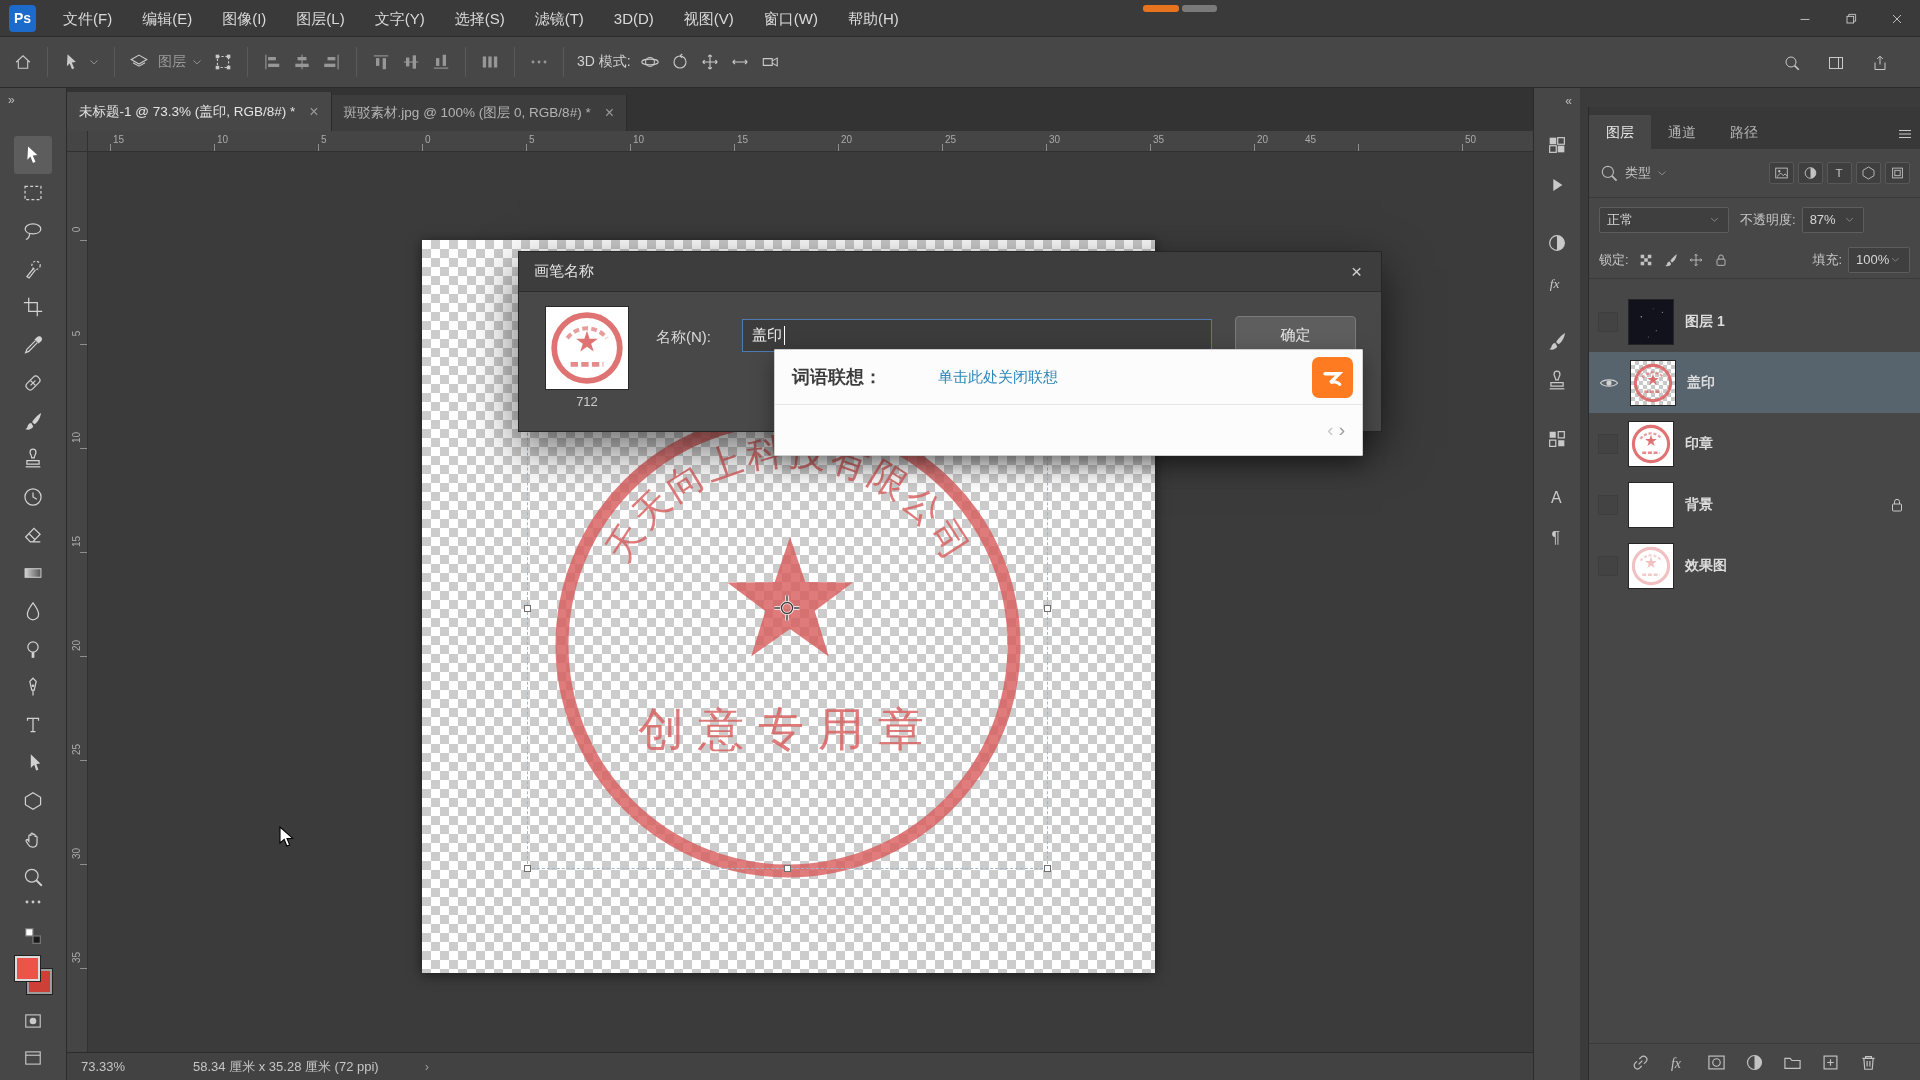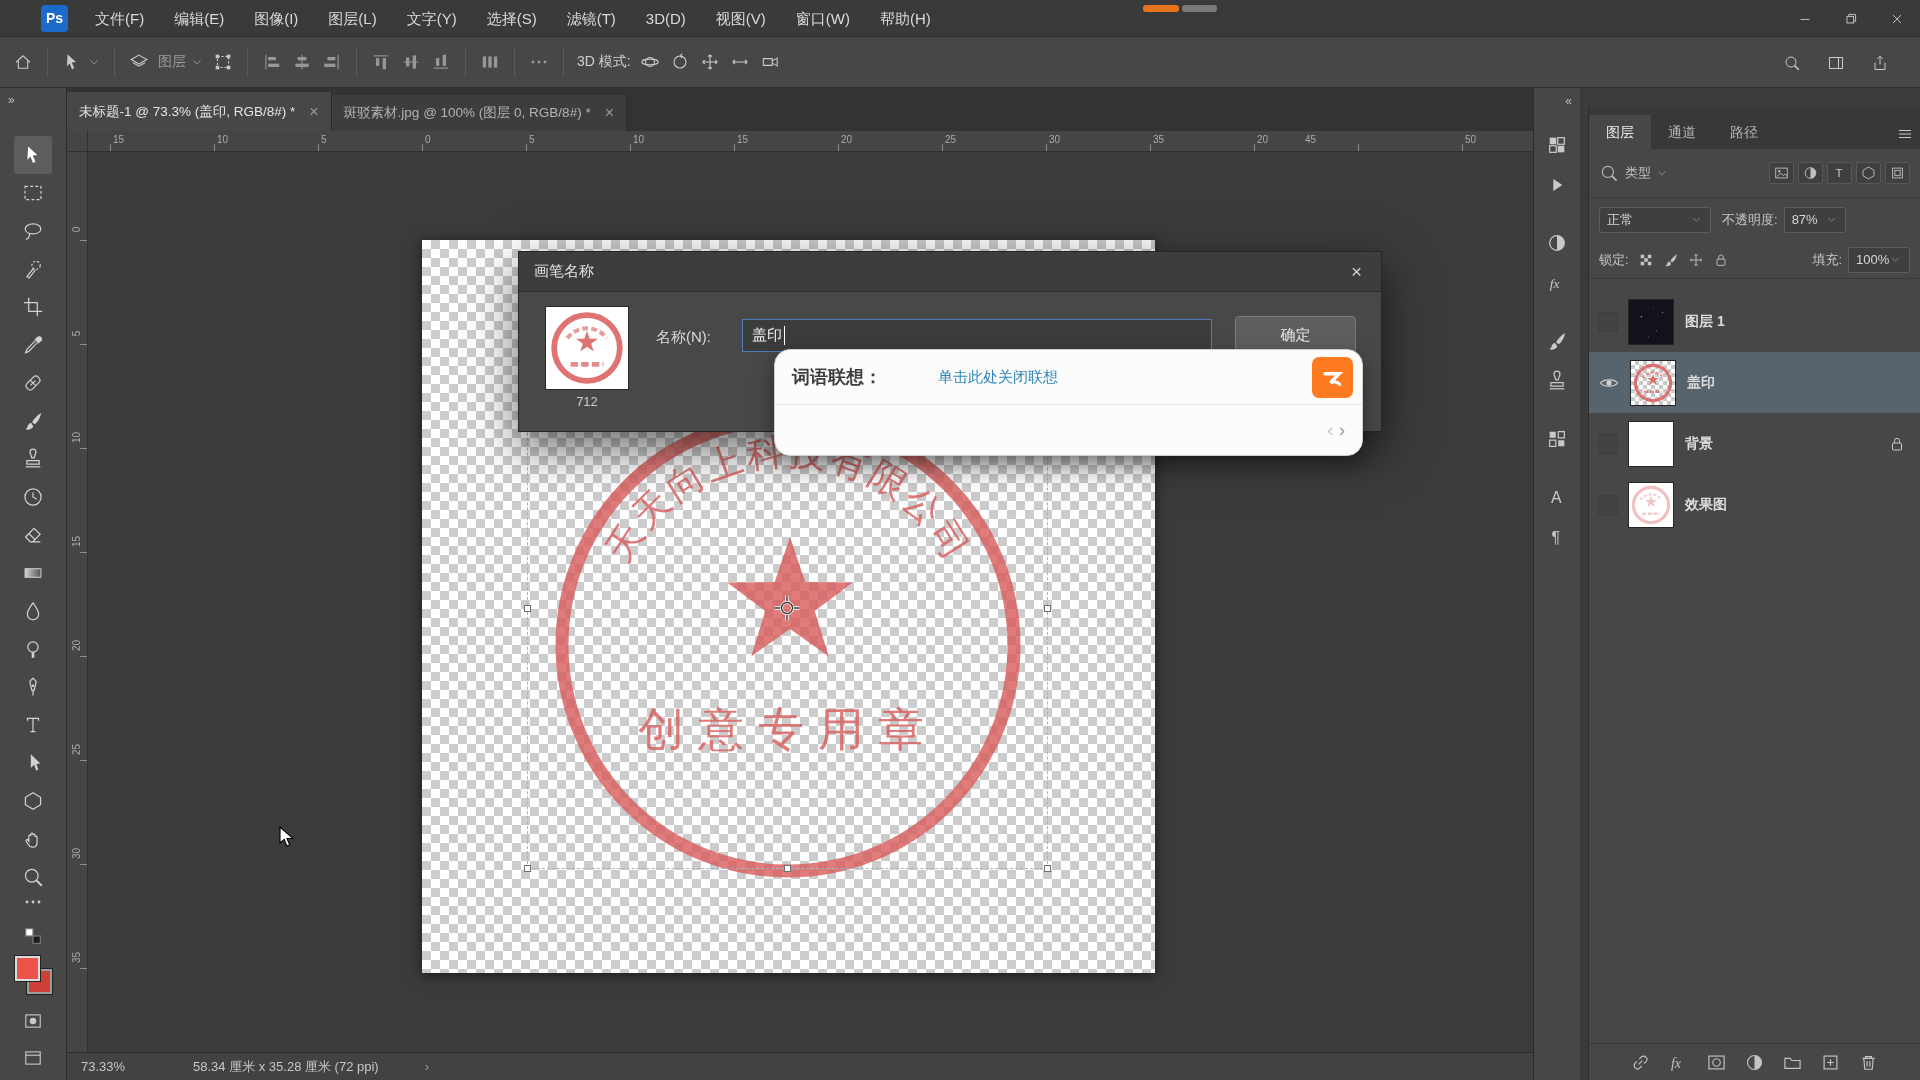--- a/index.html
+++ b/index.html
@@ -2,21 +2,21 @@
 <html><head>
 <meta charset="utf-8">
 <style>
   * { margin:0; padding:0; box-sizing:border-box; }
   html,body { width:1920px; height:1080px; overflow:hidden; background:#303030;
     font-family:"Liberation Sans","DejaVu Sans",sans-serif; }
   #app { position:relative; width:1920px; height:1080px; background:#3b3b3b; color:#d6d6d6; font-size:14px; }
   .ic { display:block; width:100%; height:100%; }
 
   
-  #menubar { position:absolute; top:0; left:0; right:0; height:37px; background:#3a3a3a; display:flex; align-items:center; z-index:10; border-bottom:1px solid #2b2b2b;padding-left:32px;}
+  #menubar { position:absolute; top:0; left:0; right:0; height:37px; background:#3a3a3a; display:flex; align-items:center; z-index:10; border-bottom:1px solid #2b2b2b;}
   .ps-logo { width:27px; height:27px; margin:0 12px 0 9px; background:#1c6ac9; color:#fff; font-weight:bold; font-size:14px; border-radius:4px; display:flex; align-items:center; justify-content:center; }
   #menu-items { display:flex; height:37px; }
   .menu-item { padding:0 15px; line-height:37px; font-size:15px; color:#dadada; cursor:default; }
   .title-progress { position:absolute; left:1143px; top:5px; width:74px; height:7px; display:flex; }
   .tp-orange { width:36px; background:#e8731f; border-radius:3px; }
   .tp-gray { flex:1; margin-left:3px; background:#7a7a7a; border-radius:3px; }
   #win-controls { position:absolute; right:0; top:0; height:37px; display:flex; }
   .win-btn { width:46px; height:37px; display:flex; align-items:center; justify-content:center; color:#cfcfcf; }
   .win-btn svg { width:16px; height:16px; }
 
@@ -89,21 +89,21 @@
   .rp-hamburger { margin-left:auto; width:30px; height:30px; padding:6px; color:#c9c9c9; }
   .rp-filter { height:49px; display:flex; align-items:center; padding:0 10px; border-bottom:1px solid #3a3a3a; }
   .rp-filter .sic { width:20px; height:20px; color:#b9b9b9; margin-right:6px; }
   .rp-filter .flabel { font-size:13px; color:#c2c2c2; }
   .rp-filter .fcaret { width:14px; height:14px; color:#a0a0a0; margin-left:4px; }
   #filter-icons { margin-left:auto; display:flex; gap:4px; }
   #filter-icons .fbtn { width:25px; height:22px; padding:2px 3px; background:#3f3f3f; border:1px solid #585858; color:#c3c3c3; border-radius:2px; }
   .rp-blend { height:43px; display:flex; align-items:center; padding:0 10px; font-size:13px; color:#c6c6c6; }
   .dd { display:flex; align-items:center; height:26px; background:#3f3f3f; border:1px solid #5d5d5d; border-radius:2px; padding:0 7px; color:#d6d6d6; }
   .dd .dd-caret { width:13px; height:13px; color:#9f9f9f; margin-left:auto; }
-  .dd-blend { width:112px; }
+  .dd-blend { width:130px; }
   .dd-val { width:62px; margin-left:6px; }
   .rp-lock { height:38px; display:flex; align-items:center; padding:0 10px; font-size:13px; color:#c6c6c6; border-bottom:1px solid #3a3a3a; }
   #lock-icons { display:flex; gap:3px; margin-left:6px; }
   #lock-icons .lbtn { width:22px; height:20px; padding:2px 3px; color:#c3c3c3; }
   .rp-lock .fill-label { margin-left:auto; }
   #layer-list { position:absolute; top:172px; bottom:37px; left:0; right:0; padding-top:12px; overflow:hidden; }
   .layer-row { height:61px; display:flex; align-items:center; padding-left:9px;font-weight:bold; }
   .layer-row.selected { background:#57636d; }
   .vis { width:22px; height:22px; margin-right:10px; color:#d2d2d2; border-right:0; }
   .vis.empty { border:1px solid #3e3e3e; background:#434343; width:20px; height:20px; }
@@ -124,21 +124,21 @@
   .dlg-close { margin-left:auto; font-size:19px; color:#cfcfcf; padding:0 4px; }
   .dlg-body { position:relative; height:140px; }
   .preview { position:absolute; left:26px; top:14px; width:84px; height:84px; background:#ffffff; border:1px solid #2a2a2a; }
   .preview-count { position:absolute; left:26px; top:102px; width:84px; text-align:center; font-size:13px; color:#cccccc; }
   .name-label { position:absolute; left:137px; top:36px; font-size:15px; color:#d8d8d8; }
   .name-input { position:absolute; left:223px; top:27px; width:470px; height:33px; background:#3c3c3c; border:1px solid #4e7bb4; color:#eeeeee; font-size:15px; padding:0 9px; display:flex; align-items:center; }
   .caret-bar { display:inline-block; width:1px; height:19px; background:#ffffff; margin-left:2px; }
   .ok-btn { position:absolute; left:716px; top:24px; width:121px; height:38px; background:#5e5e5e; border:1px solid #7b7b7b; border-radius:4px; color:#e9e9e9; font-size:15px; display:flex; align-items:center; justify-content:center; }
 
   
-  #ime { position:absolute; left:774px; top:349px; width:589px; height:107px; background:#fcfcfc; border:1px solid #cfcfcf; border-radius:16px; box-shadow:0 8px 22px rgba(0,0,0,.38); z-index:50; display:flex; flex-direction:column; }
+  #ime { position:absolute; left:774px; top:349px; width:589px; height:107px; background:#fcfcfc; border:1px solid #cfcfcf; border-radius:1px; box-shadow:0 8px 22px rgba(0,0,0,.38); z-index:50; display:flex; flex-direction:column; }
   .ime-top { height:55px; display:flex; align-items:center; padding:0 17px; border-bottom:1px solid #e6e6e6; position:relative; }
   .ime-title { font-size:18px; color:#3c3c3c; font-weight:bold; }
   .ime-hint { font-size:15px; color:#2b85b8; margin-left:56px; }
   .ime-logo { position:absolute; right:9px; top:7px; width:41px; height:41px; background:#ff7b22; border-radius:7px; padding:7px; color:#ffffff; }
   .ime-bottom { flex:1; display:flex; align-items:center; padding:0 17px; gap:25px; font-size:19px; }
   .sug { color:#2f6fb2; white-space:nowrap; }
   .sug.hot { color:#e8552e; }
   .ime-arrows { margin-left:auto; font-size:19px; color:#9b9b9b; display:flex; gap:5px; }
   .ime-arrows .prev { color:#c6c6c6; }
 
@@ -799,20 +799,32 @@
               <circle cx="50" cy="50" r="40" fill="none" stroke="#d95b5b" stroke-width="7" opacity="0.85"></circle>
               <polygon points="50,29 53.2,38.6 63.3,38.7 55.1,44.7 58.2,54.3 50,48.4 41.8,54.3 44.9,44.7 36.7,38.7 46.8,38.6" fill="#d95b5b" opacity="0.85"></polygon>
               <path d="M30 70 H70" stroke="#d95b5b" stroke-width="6" stroke-dasharray="9 4" opacity="0.7"></path>
               <path d="M26 38 A30 30 0 0 1 74 38" stroke="#d95b5b" stroke-width="5" stroke-dasharray="7 4" fill="none" opacity="0.6"></path>
             </svg>
           </div>
           <span class="layer-name">盖印</span>
         </div>
         <div class="layer-row">
           <span class="vis empty"></span>
+          <div class="thumb">
+            <svg viewBox="0 0 100 100">
+              <circle cx="50" cy="50" r="40" fill="none" stroke="#d95b5b" stroke-width="7" opacity="0.85"></circle>
+              <polygon points="50,29 53.2,38.6 63.3,38.7 55.1,44.7 58.2,54.3 50,48.4 41.8,54.3 44.9,44.7 36.7,38.7 46.8,38.6" fill="#d95b5b" opacity="0.85"></polygon>
+              <path d="M30 70 H70" stroke="#d95b5b" stroke-width="6" stroke-dasharray="9 4" opacity="0.7"></path>
+              <path d="M26 38 A30 30 0 0 1 74 38" stroke="#d95b5b" stroke-width="5" stroke-dasharray="7 4" fill="none" opacity="0.6"></path>
+            </svg>
+          </div>
+          <span class="layer-name">印章</span>
+        </div>
+        <div class="layer-row">
+          <span class="vis empty"></span>
           <div class="thumb"></div>
           <span class="layer-name">背景</span>
           <span class="row-lock">
             <svg class="ic" viewBox="0 0 18 18">
               <rect x="4.5" y="8" width="9" height="7" rx="1" fill="none" stroke="currentColor"></rect>
               <path d="M6.5 8 V5.8 a2.5 2.5 0 0 1 5 0 V8" fill="none" stroke="currentColor"></path>
             </svg>
           </span>
         </div>
         <div class="layer-row">

